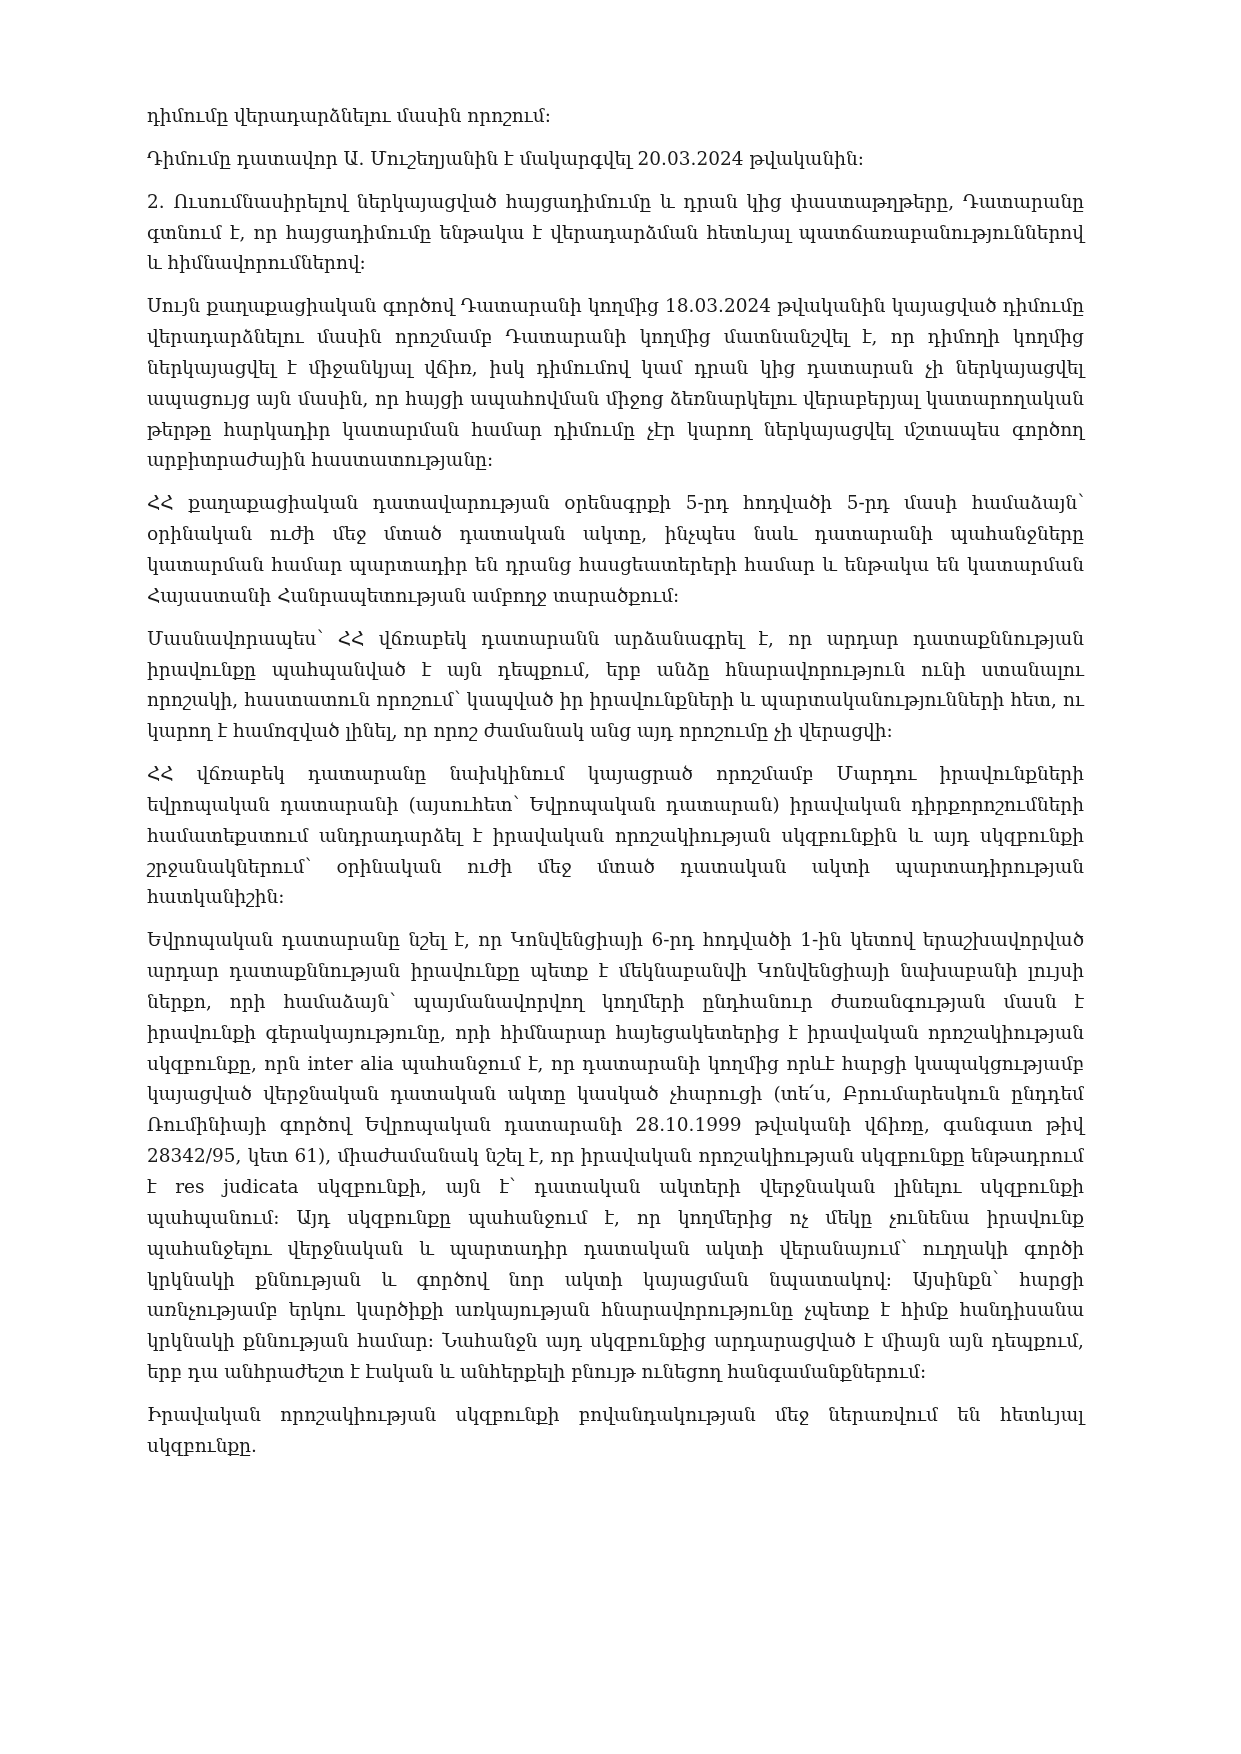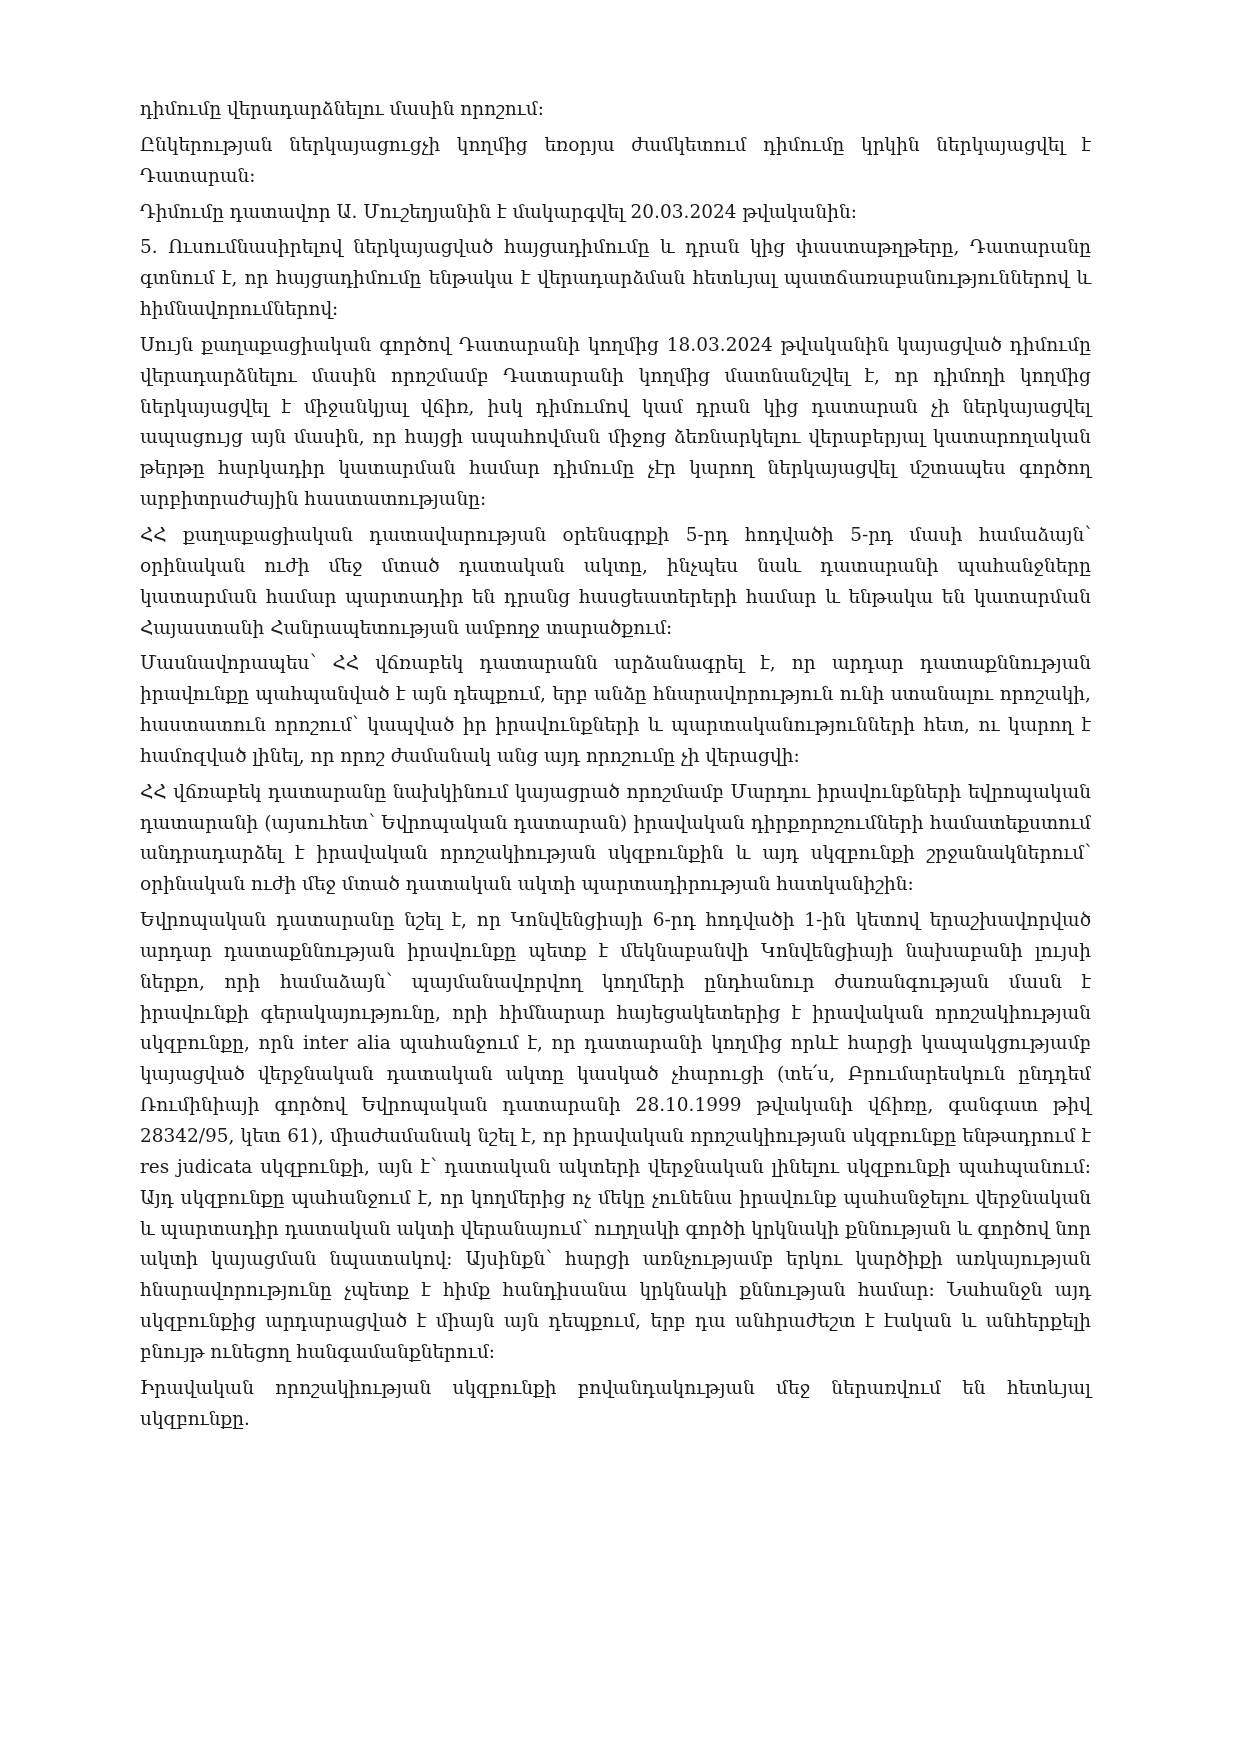--- a/index.html
+++ b/index.html
@@ -7,30 +7,29 @@
   .page {
     position: absolute;
     left: 135px;
     top: 89px;
     width: 961px;
     font-family: "DejaVu Serif", serif;
     font-size: 18.5px;
     line-height: 30.85px;
     color: #1a1a1a;
   }
-  .para { margin: 5px; text-align: justify; text-align-last: left; }
+  .para { margin: 12px; text-align: justify; text-align-last: left; }
   .para.left { text-align: left; }
 </style>
 </head>
 <body>
 
 <div class="page">
   <p class="para left">դիմումը վերադարձնելու մասին որոշում:</p>
-  <p class="para">Ընկերության ներկայացուցչի կողմից եռօրյա ժամկետում դիմումը կրկին ներկայացվել է Դատարան:</p>
   <p class="para left">Դիմումը դատավոր Ա. Մուշեղյանին է մակարգվել 20.03.2024 թվականին:</p>
-  <p class="para">5. Ուսումնասիրելով ներկայացված հայցադիմումը և դրան կից փաստաթղթերը, Դատարանը գտնում է, որ հայցադիմումը ենթակա է վերադարձման հետևյալ պատճառաբանություններով և հիմնավորումներով:</p>
+  <p class="para">2. Ուսումնասիրելով ներկայացված հայցադիմումը և դրան կից փաստաթղթերը, Դատարանը գտնում է, որ հայցադիմումը ենթակա է վերադարձման հետևյալ պատճառաբանություններով և հիմնավորումներով:</p>
   <p class="para">Սույն քաղաքացիական գործով Դատարանի կողմից 18.03.2024 թվականին կայացված դիմումը վերադարձնելու մասին որոշմամբ Դատարանի կողմից մատնանշվել է, որ դիմողի կողմից ներկայացվել է միջանկյալ վճիռ, իսկ դիմումով կամ դրան կից դատարան չի ներկայացվել ապացույց այն մասին, որ հայցի ապահովման միջոց ձեռնարկելու վերաբերյալ կատարողական թերթը հարկադիր կատարման համար դիմումը չէր կարող ներկայացվել մշտապես գործող արբիտրաժային հաստատությանը:</p>
   <p class="para">ՀՀ քաղաքացիական դատավարության օրենսգրքի 5-րդ հոդվածի 5-րդ մասի համաձայն՝ օրինական ուժի մեջ մտած դատական ակտը, ինչպես նաև դատարանի պահանջները կատարման համար պարտադիր են դրանց հասցեատերերի համար և ենթակա են կատարման Հայաստանի Հանրապետության ամբողջ տարածքում:</p>
   <p class="para">Մասնավորապես՝ ՀՀ վճռաբեկ դատարանն արձանագրել է, որ արդար դատաքննության իրավունքը պահպանված է այն դեպքում, երբ անձը հնարավորություն ունի ստանալու որոշակի, հաստատուն որոշում՝ կապված իր իրավունքների և պարտականությունների հետ, ու կարող է համոզված լինել, որ որոշ ժամանակ անց այդ որոշումը չի վերացվի:</p>
   <p class="para">ՀՀ վճռաբեկ դատարանը նախկինում կայացրած որոշմամբ Մարդու իրավունքների եվրոպական դատարանի (այսուհետ՝ Եվրոպական դատարան) իրավական դիրքորոշումների համատեքստում անդրադարձել է իրավական որոշակիության սկզբունքին և այդ սկզբունքի շրջանակներում՝ օրինական ուժի մեջ մտած դատական ակտի պարտադիրության հատկանիշին:</p>
   <p class="para">Եվրոպական դատարանը նշել է, որ Կոնվենցիայի 6-րդ հոդվածի 1-ին կետով երաշխավորված արդար դատաքննության իրավունքը պետք է մեկնաբանվի Կոնվենցիայի նախաբանի լույսի ներքո, որի համաձայն՝ պայմանավորվող կողմերի ընդհանուր ժառանգության մասն է իրավունքի գերակայությունը, որի հիմնարար հայեցակետերից է իրավական որոշակիության սկզբունքը, որն inter alia պահանջում է, որ դատարանի կողմից որևէ հարցի կապակցությամբ կայացված վերջնական դատական ակտը կասկած չհարուցի (տե՛ս, Բրումարեսկուն ընդդեմ Ռումինիայի գործով Եվրոպական դատարանի 28.10.1999 թվականի վճիռը, գանգատ թիվ 28342/95, կետ 61), միաժամանակ նշել է, որ իրավական որոշակիության սկզբունքը ենթադրում է res judicata սկզբունքի, այն է՝ դատական ակտերի վերջնական լինելու սկզբունքի պահպանում: Այդ սկզբունքը պահանջում է, որ կողմերից ոչ մեկը չունենա իրավունք պահանջելու վերջնական և պարտադիր դատական ակտի վերանայում՝ ուղղակի գործի կրկնակի քննության և գործով նոր ակտի կայացման նպատակով: Այսինքն՝ հարցի առնչությամբ երկու կարծիքի առկայության հնարավորությունը չպետք է հիմք հանդիսանա կրկնակի քննության համար: Նահանջն այդ սկզբունքից արդարացված է միայն այն դեպքում, երբ դա անհրաժեշտ է էական և անհերքելի բնույթ ունեցող հանգամանքներում:</p>
   <p class="para">Իրավական որոշակիության սկզբունքի բովանդակության մեջ ներառվում են հետևյալ սկզբունքը.</p>
 </div>
 
 </body></html>

